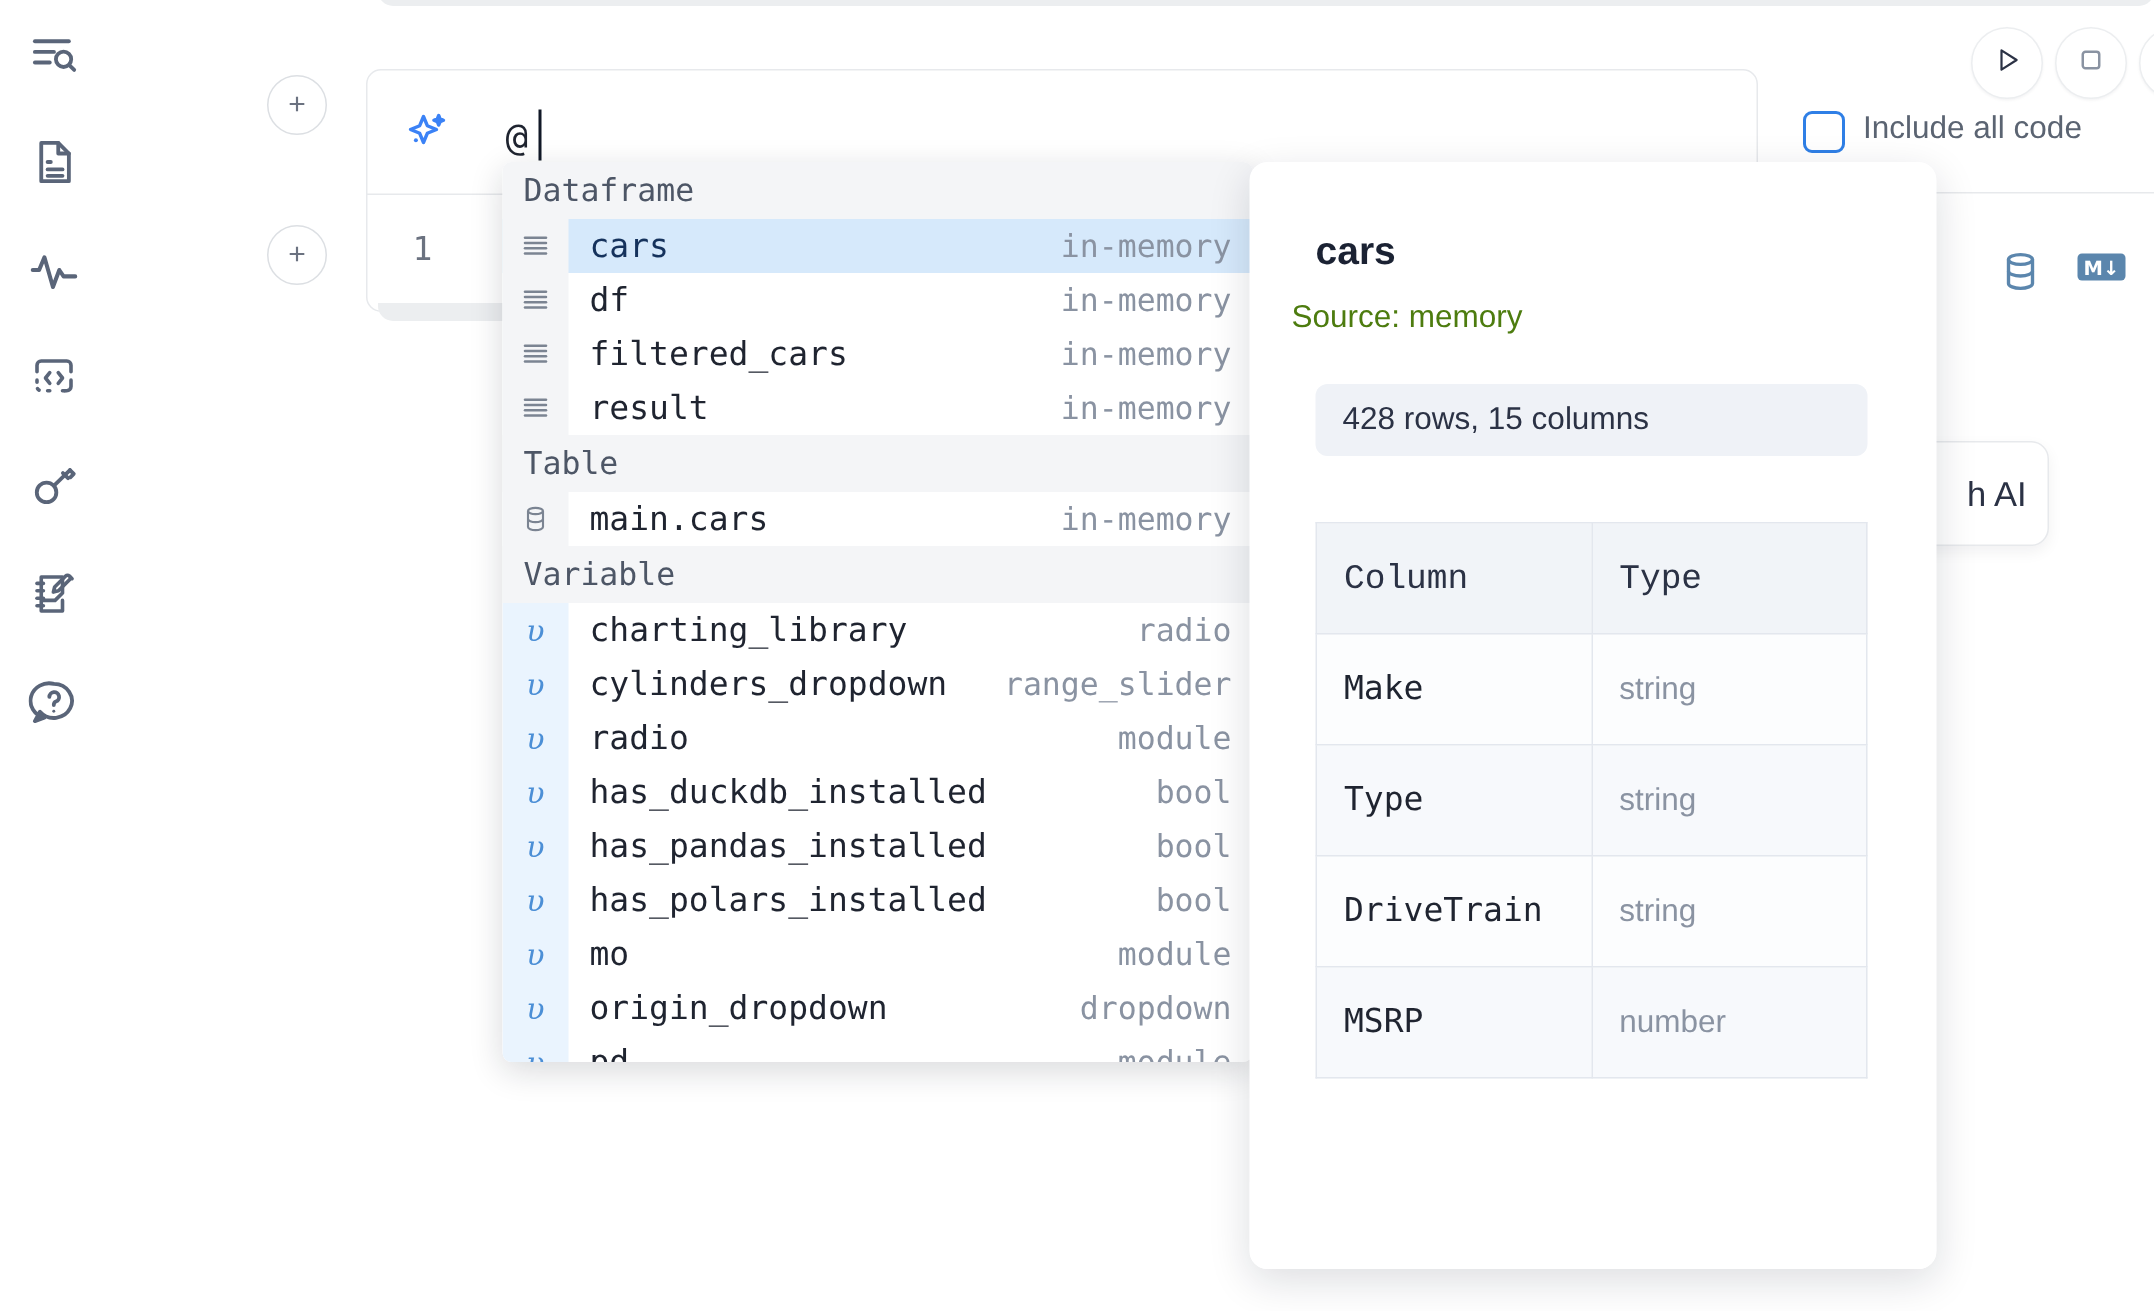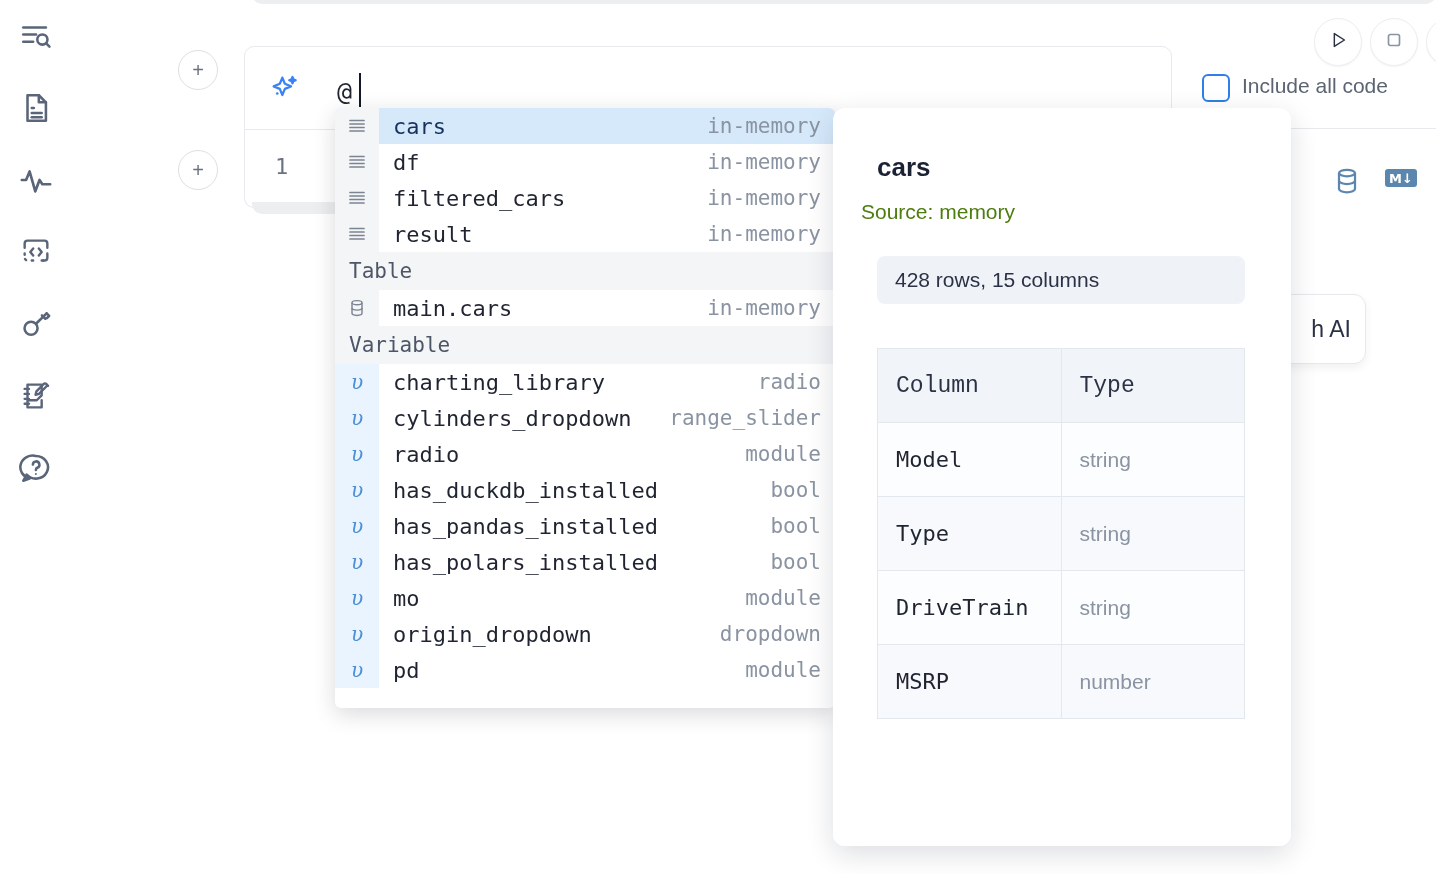--- a/index.html
+++ b/index.html
@@ -324,20 +324,21 @@
         <text x="17" y="17" font-family="DejaVu Sans, sans-serif" font-size="13" font-weight="bold" fill="#ffffff" text-anchor="middle">M↓</text>
       </svg>
     </span>
   </div>
 
   <div class="ai-chip">
     <span>h AI</span>
   </div>
 
   <div class="ac" id="ac">
+      <div class="ac-group">Dataframe</div>
       <div class="ac-row sel">
         <span class="ac-gutter">
           <svg width="20" height="20" viewBox="0 0 20 20" fill="none" stroke="#7b8492" stroke-width="1.7" stroke-linecap="round">
             <line x1="3" y1="4.5" x2="17" y2="4.5"></line>
             <line x1="3" y1="8" x2="17" y2="8"></line>
             <line x1="3" y1="11.5" x2="17" y2="11.5"></line>
             <line x1="3" y1="15" x2="17" y2="15"></line>
           </svg>
         </span>
         <span class="ac-name">cars</span>
@@ -463,21 +464,21 @@
     <div class="detail-chip">428 rows, 15 columns</div>
     <table class="detail-table">
       <thead>
           <tr id="detail-head">
             <th>Column</th>
             <th>Type</th>
           </tr>
         </thead>
       <tbody id="detail-body">
           <tr>
-            <td class="col">Model</td>
+            <td class="col">Make</td>
             <td class="typ">string</td>
           </tr>
           <tr>
             <td class="col">Type</td>
             <td class="typ">string</td>
           </tr>
           <tr>
             <td class="col">DriveTrain</td>
             <td class="typ">string</td>
           </tr>

